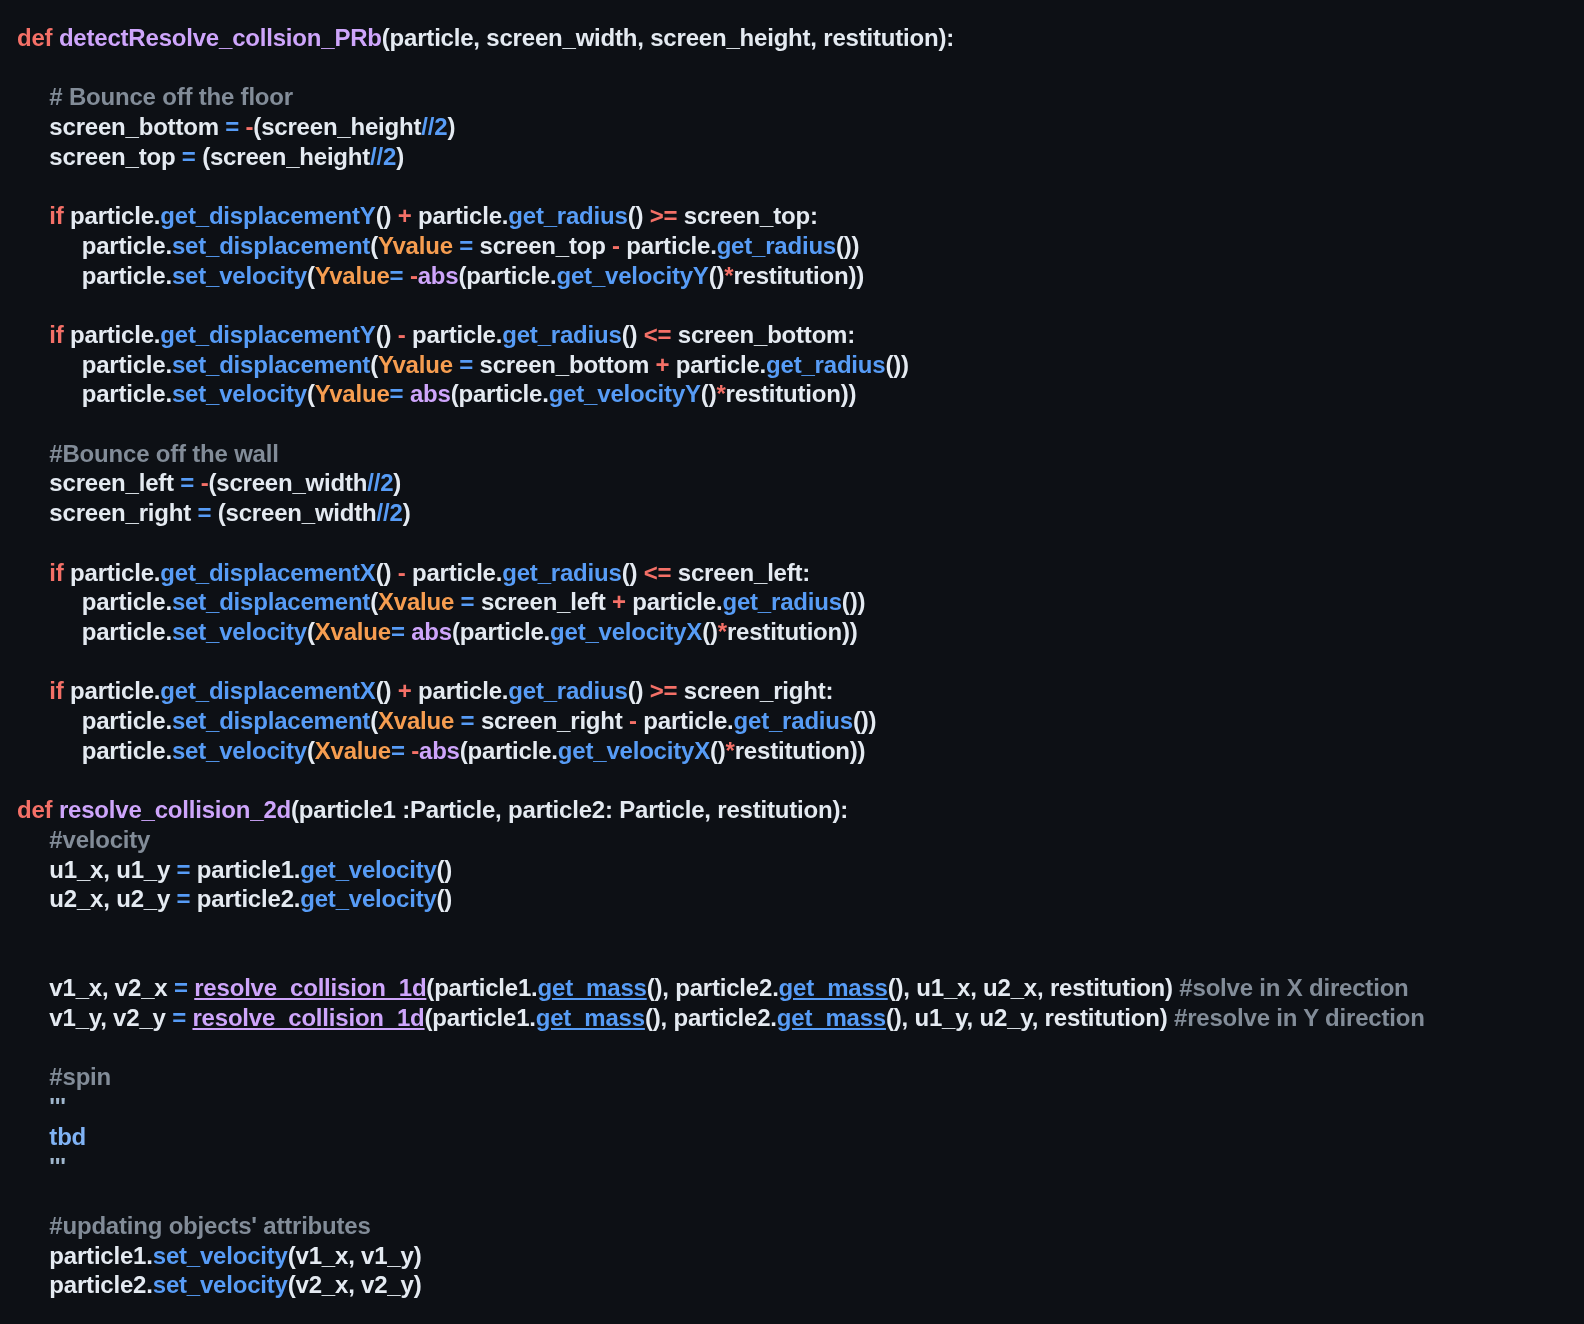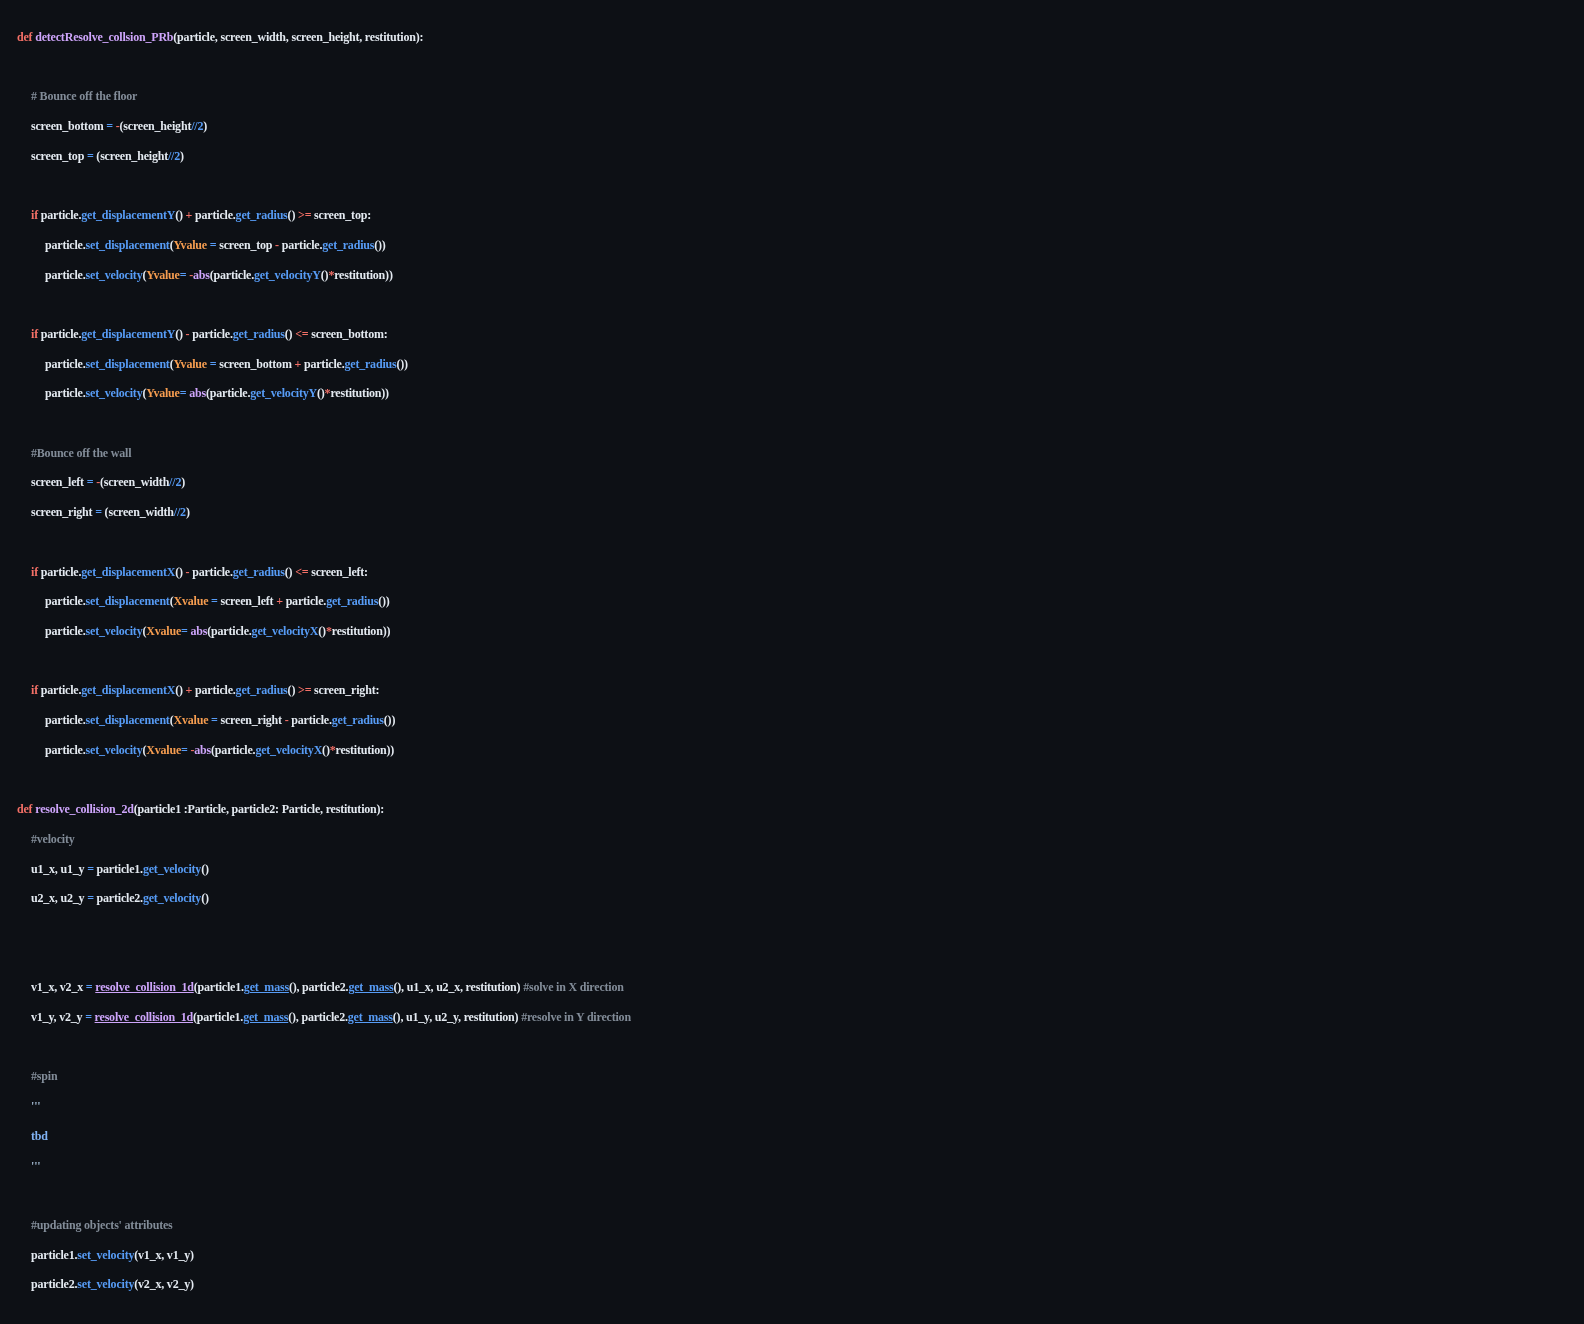--- a/index.html
+++ b/index.html
@@ -9,22 +9,22 @@
     width: 1584px;
     height: 1324px;
     overflow: hidden;
   }
   #code {
     box-sizing: border-box;
     width: 1584px;
     height: 1324px;
     margin: 0;
     padding: 23px 10px 0 17px;
-    font-family: Liberation Serif, serif;
-    font-size: 12px;
+    font-family: Liberation Sans, sans-serif;
+    font-size: 24px;
     line-height: 29.7px;
     letter-spacing: -0.2px;
   }
   .line {
     white-space: pre;
     min-height: 29.7px;
   }
   .line span { font-weight: 700; }
 </style>
 <style>.tok-t{color:#e4eaf1;font-weight:700;}.tok-r{color:#f47067;font-weight:700;}.tok-p{color:#cea5fb;font-weight:700;}.tok-pu{color:#cea5fb;font-weight:700;text-decoration:underline;}.tok-b{color:#579cf6;font-weight:700;}.tok-bu{color:#579cf6;font-weight:700;text-decoration:underline;}.tok-o{color:#f69d50;font-weight:700;}.tok-c{color:#828c98;font-weight:400;}.tok-s{color:#9fb6cd;font-weight:400;}.tok-sb{color:#80b3f5;font-weight:700;}</style></head>

